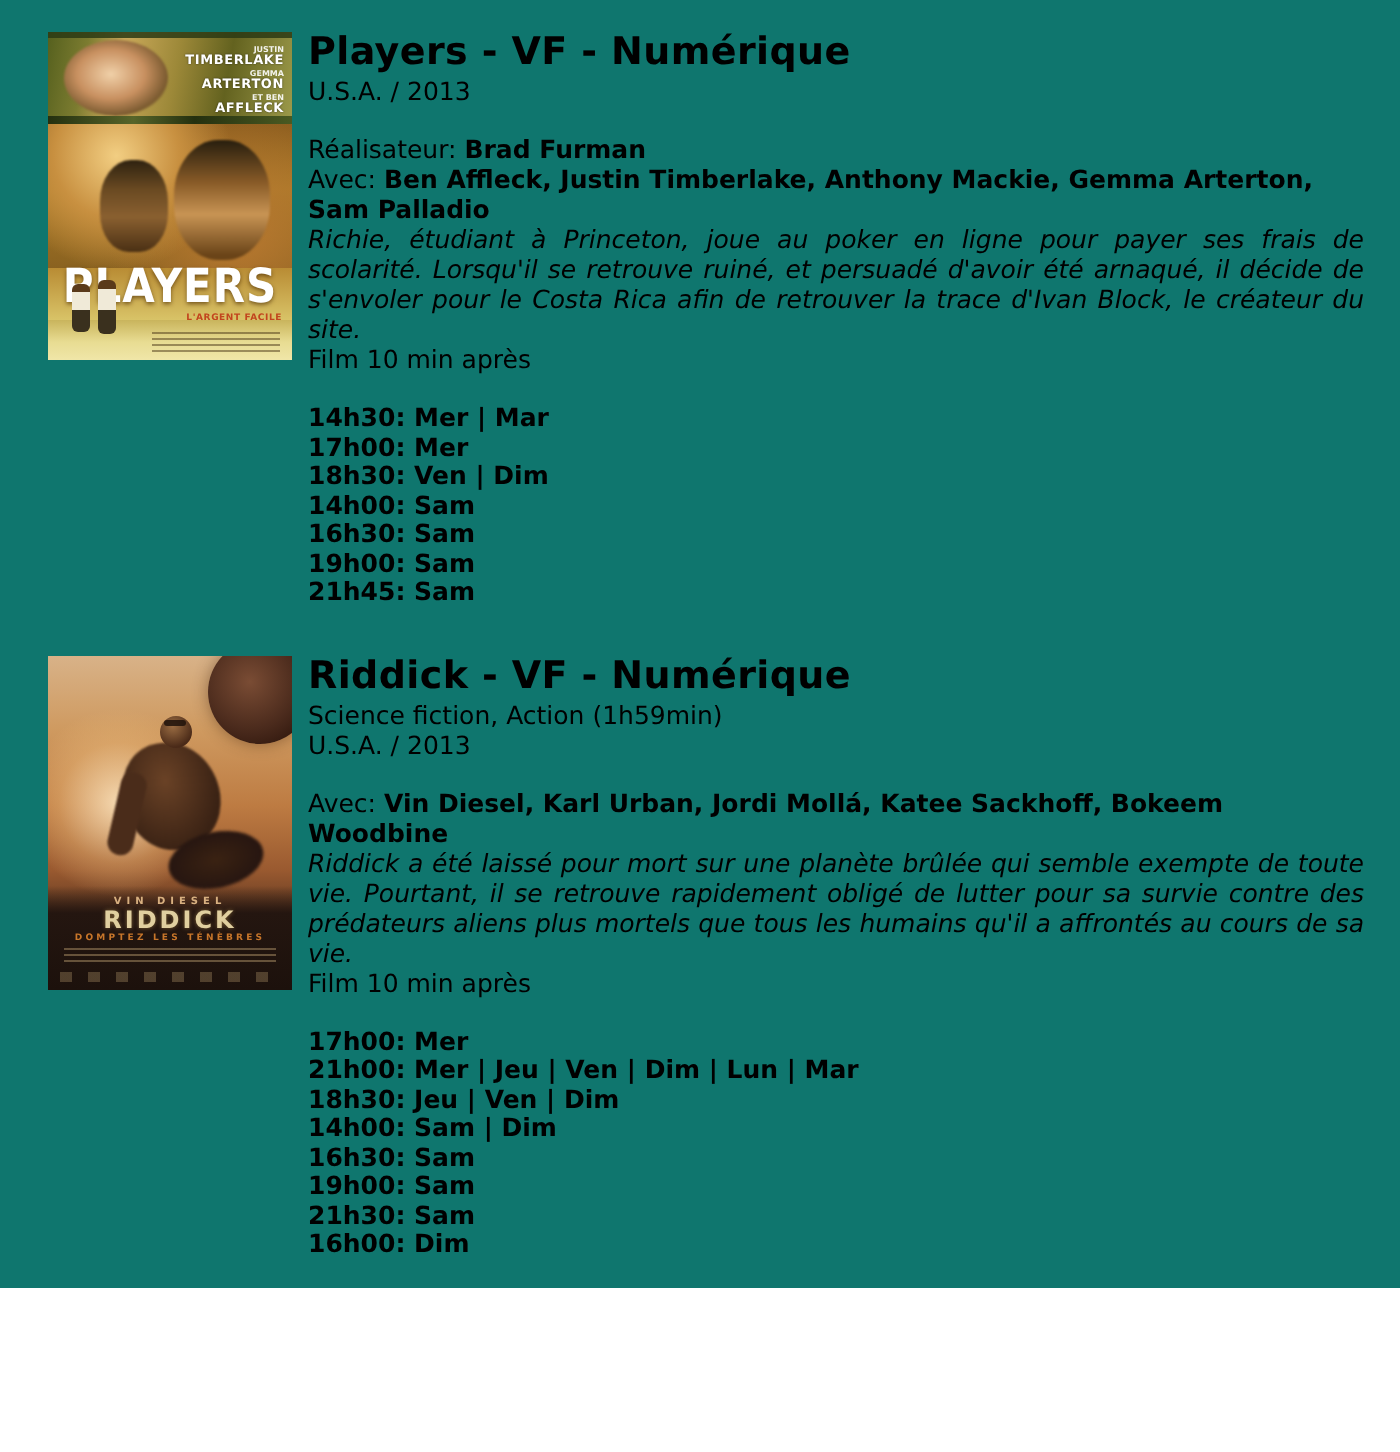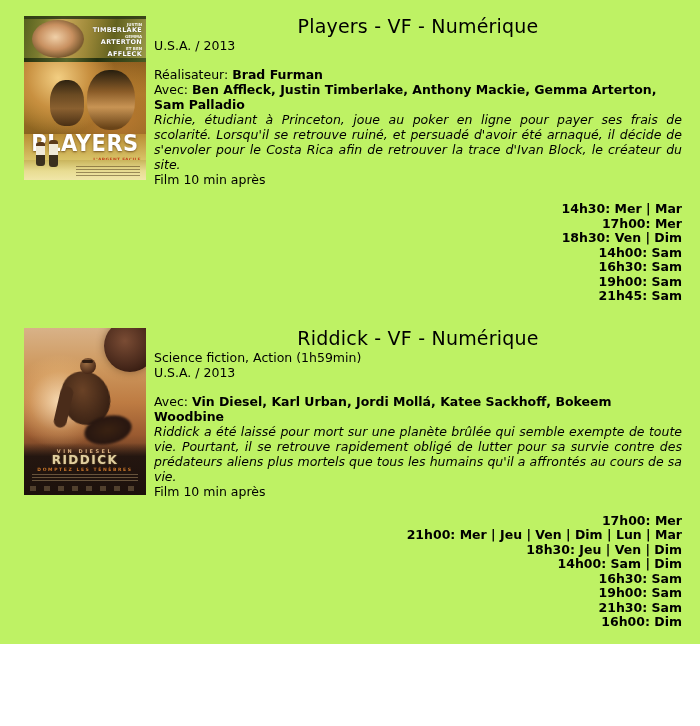--- a/index.html
+++ b/index.html
@@ -1,29 +1,29 @@
 <!DOCTYPE html>
 <html><head>
 <meta charset="utf-8">
 <style>
   html,body{margin:0;padding:0;background:#ffffff;color:#000;
     font-family:"DejaVu Sans","Liberation Sans",sans-serif;}
-  #page{width:700px;box-sizing:border-box;padding:16px 18px 14px 24px;background:#bef264;}
+  #page{width:700px;box-sizing:border-box;padding:16px 18px 14px 24px;background:#0f766e;}
 
   .movie{display:flex;gap:8px;margin-bottom:24px;}
   .movie:last-child{margin-bottom:0;}
   .poster-col{flex:0 0 122px;}
   .info{width:528px;font-size:12.5px;line-height:15px;}
-  .info h1{font-size:19px;line-height:21px;margin:0 0 1px 0;font-weight:normal;letter-spacing:.2px;text-align:center;}
+  .info h1{font-size:19px;line-height:21px;margin:0 0 1px 0;font-weight:bold;letter-spacing:.2px;}
   .info p{margin:0;}
   .credits-block{margin-top:14px;}
   .b{font-weight:bold;margin-top:33px;}
   .synopsis{margin-top:14px;text-align:justify;font-style:italic;}
   .note{margin-top:15px;}
-  .showtimes{margin-top:15px;font-weight:bold;line-height:14.5px;text-align:right;}
+  .showtimes{margin-top:15px;font-weight:bold;line-height:14.5px;}
 
   
   .poster{position:relative;overflow:hidden;width:122px;}
   .layer{position:absolute;}
 
   
   .pp{height:164px;background:linear-gradient(180deg,#8a6c24 0%,#77651f 28%,#8a5c1e 34%,#a97a28 58%,#b98c34 72%,#d9c468 88%,#ead990 100%);}
   .pp-top{left:0;right:0;top:0;height:46px;background:linear-gradient(100deg,#55601e 0%,#7c7c30 16%,#caa95a 30%,#9c8838 52%,#63621f 72%,#9c9a4a 100%);}
   .pp-stripe-a{left:0;right:0;top:0;height:3px;background:#2c3a14;opacity:.85;}
   .pp-stripe-b{left:0;right:0;top:42px;height:4px;background:linear-gradient(90deg,#24300f 0%,#57652a 35%,#24300f 60%,#4a5a22 100%);}

